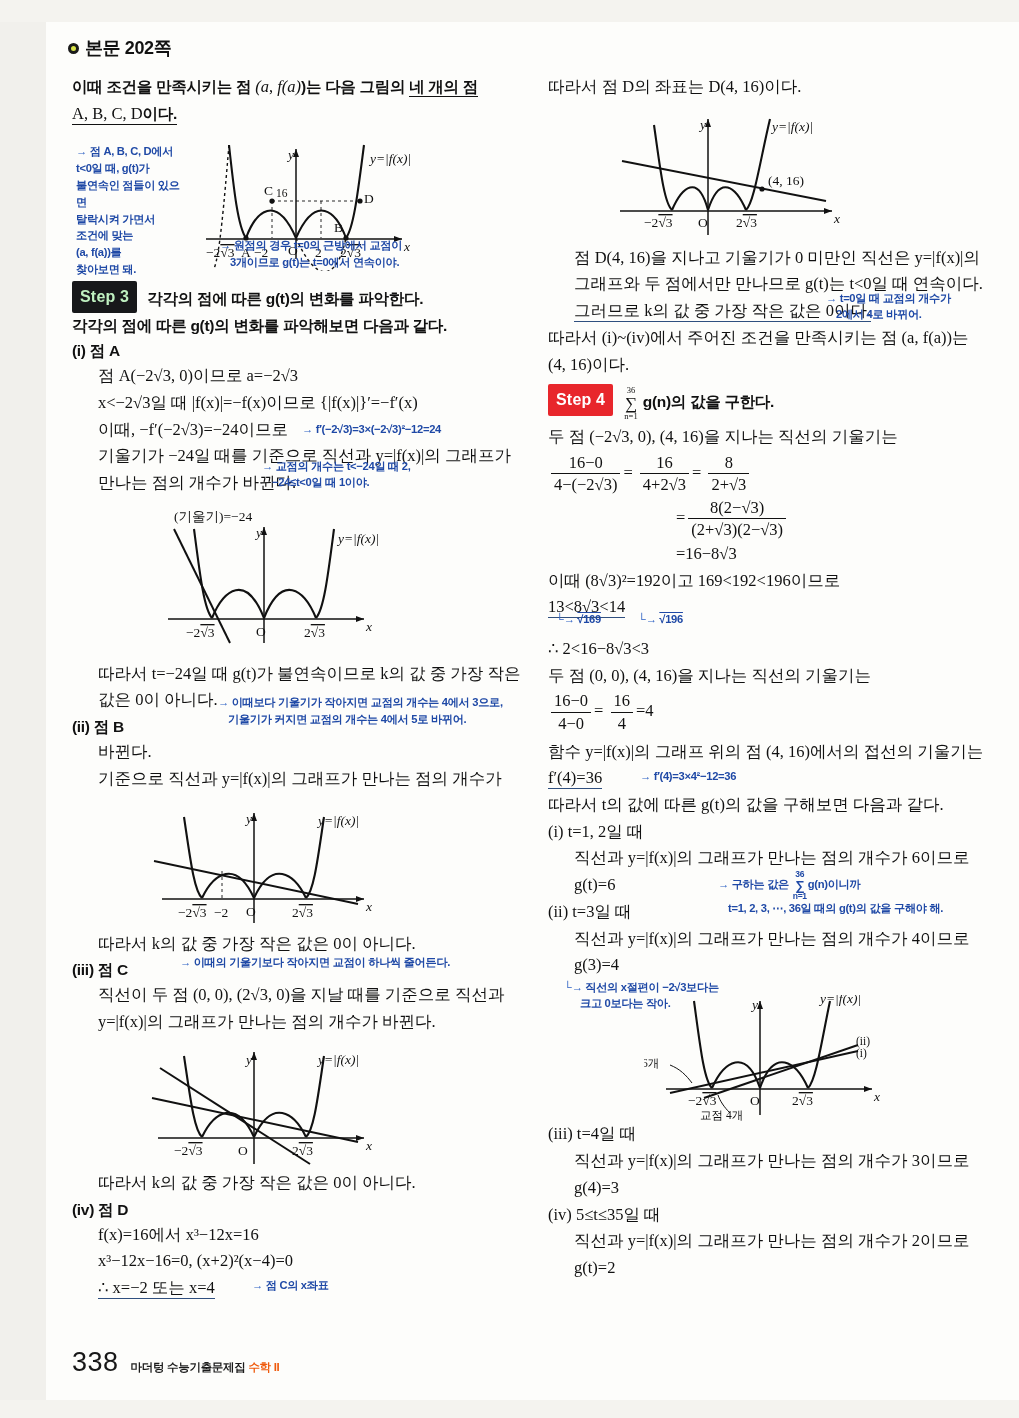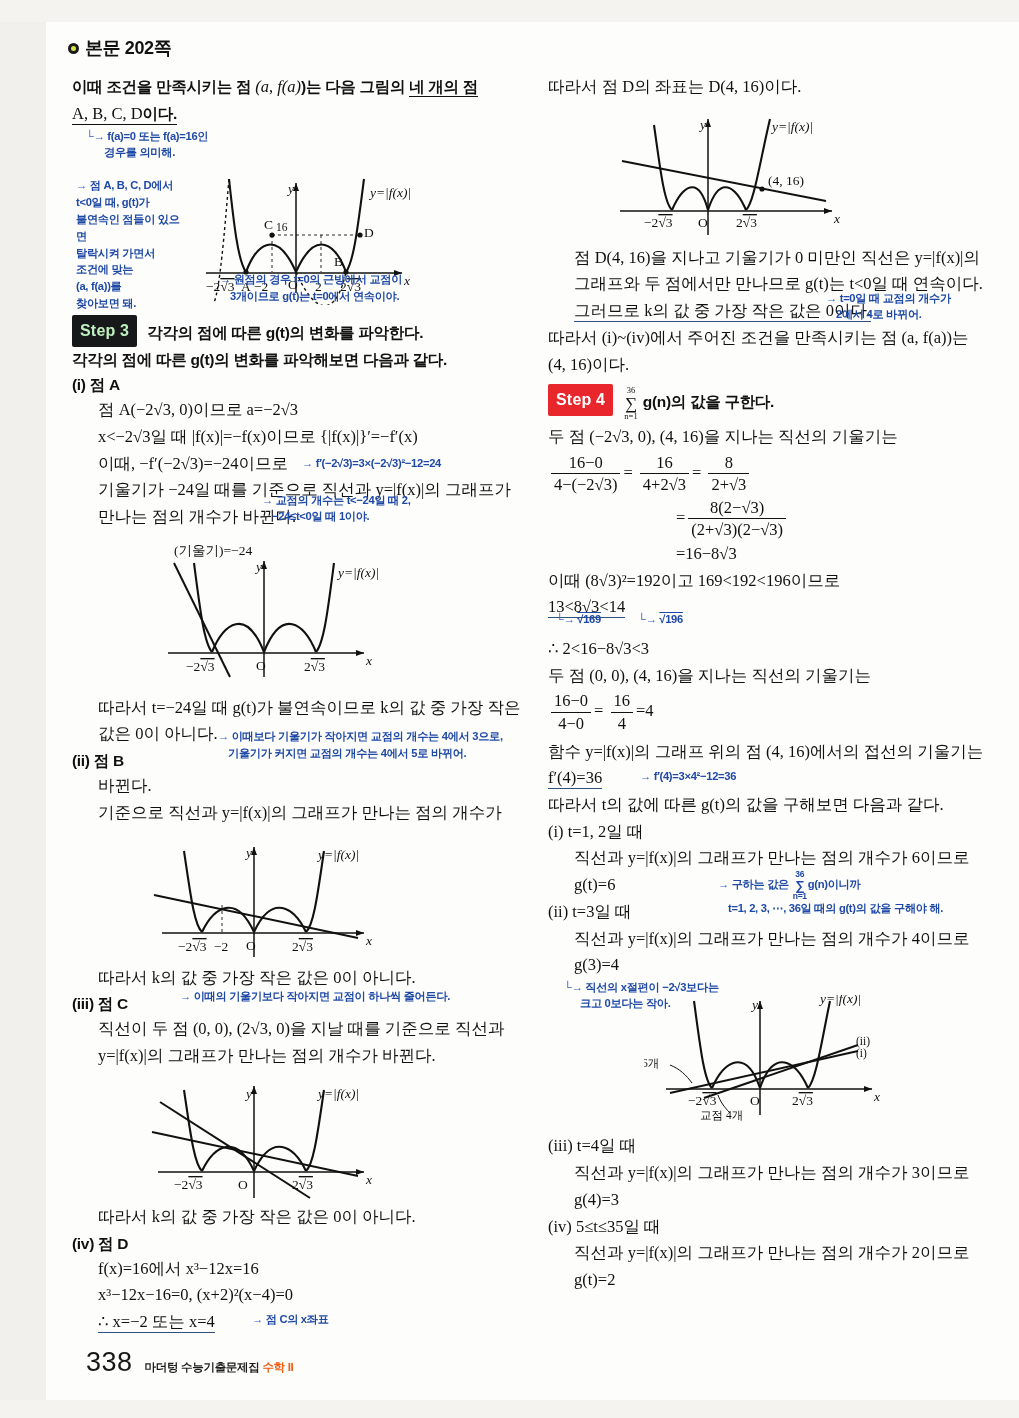--- a/index.html
+++ b/index.html
@@ -98,21 +98,21 @@
     font-size: 13.5px;
     fill: #111;
   }
   .lbl-i { font-style: italic; }
   .lbl-s { font-size: 11.5px; }
 
   
   .footer { position:absolute; left:72px; bottom:40px; display:flex; align-items:baseline; gap:12px;}
   .footer .pg {
     font-family: "Liberation Sans", sans-serif;
-    font-size: 27px; font-weight: 400; color:#171717; letter-spacing:0.5px;margin-left:14px;
+    font-size: 27px; font-weight: 400; color:#171717; letter-spacing:0.5px;
   }
   .footer .bk {
     font-family: "Liberation Sans", sans-serif;
     font-size: 11.5px; font-weight: 700; color:#1a1a1a; letter-spacing:-0.3px;
   }
   .footer .subj { color:#ef5a0c; font-weight:700; }
 </style>
 </head>
 <body>
 
@@ -129,26 +129,20 @@
   <div class="col col-left">
 
     <div class="ln">
       <span class="kr">이때 조건을 만족시키는 점 </span><span class="mi">(a</span>, <span class="mi">f(a)</span><span class="kr">)는 다음 그림의 </span><span class="kr ub">네 개의 점</span>
     </div>
     <div class="ln">
       <span class="ub">A, B, C, D<span class="kr">이다.</span></span>
     </div>
 
     
-    <div style="position:relative;height:34px;">
-      <div class="ann" style="position:absolute;left:14px;top:2px;">
-        <span style="color:#2f62c4">└→</span> <span>f(a)=0 또는 f(a)=16인</span><br>
-        <span style="padding-left:18px;display:inline-block">경우를 의미해.</span>
-      </div>
-    </div>
 
     
     <div class="fig" style="height:150px;margin-top:-2px;">
       <div class="ann" style="position:absolute;left:4px;top:18px;width:110px;line-height:1.5;">
         <span style="color:#2f62c4">→</span> <span>점 A, B, C, D에서</span><br>
         <span>t&lt;0일 때, g(t)가</span><br>
         <span>불연속인 점들이 있으면</span><br>
         <span>탈락시켜 가면서</span><br>
         <span>조건에 맞는</span><br>
         <span>(a, f(a))를</span><br>
@@ -484,21 +478,21 @@
         <text class="lbl" x="148" y="110">2<tspan style="text-decoration:overline">√3</tspan></text>
         <text class="lbl lbl-s" x="212" y="50">(ii)</text>
         <text class="lbl lbl-s" x="212" y="62">(i)</text>
         <text class="lbl lbl-s" x="-28" y="72">교점 6개</text>
         <text class="lbl lbl-s" x="56" y="124">교점 4개</text>
         <path d="M 26 70 C 36 74 42 80 48 88" fill="none" stroke="#111" stroke-width="1"></path>
         <path d="M 86 118 C 80 112 76 106 74 100" fill="none" stroke="#111" stroke-width="1"></path>
       </svg>
     </div>
 
-    <div class="ln" style="margin-top:12px;">(iii) t=4일 때</div>
+    <div class="ln" style="">(iii) t=4일 때</div>
     <div class="ln indent1">직선과 y=|f(x)|의 그래프가 만나는 점의 개수가 3이므로</div>
     <div class="ln indent1">g(4)=3</div>
     <div class="ln">(iv) 5≤t≤35일 때</div>
     <div class="ln indent1">직선과 y=|f(x)|의 그래프가 만나는 점의 개수가 2이므로</div>
     <div class="ln indent1">g(t)=2</div>
   </div>
 
   <div class="footer">
     <span class="pg">338</span>
     <span class="bk">

